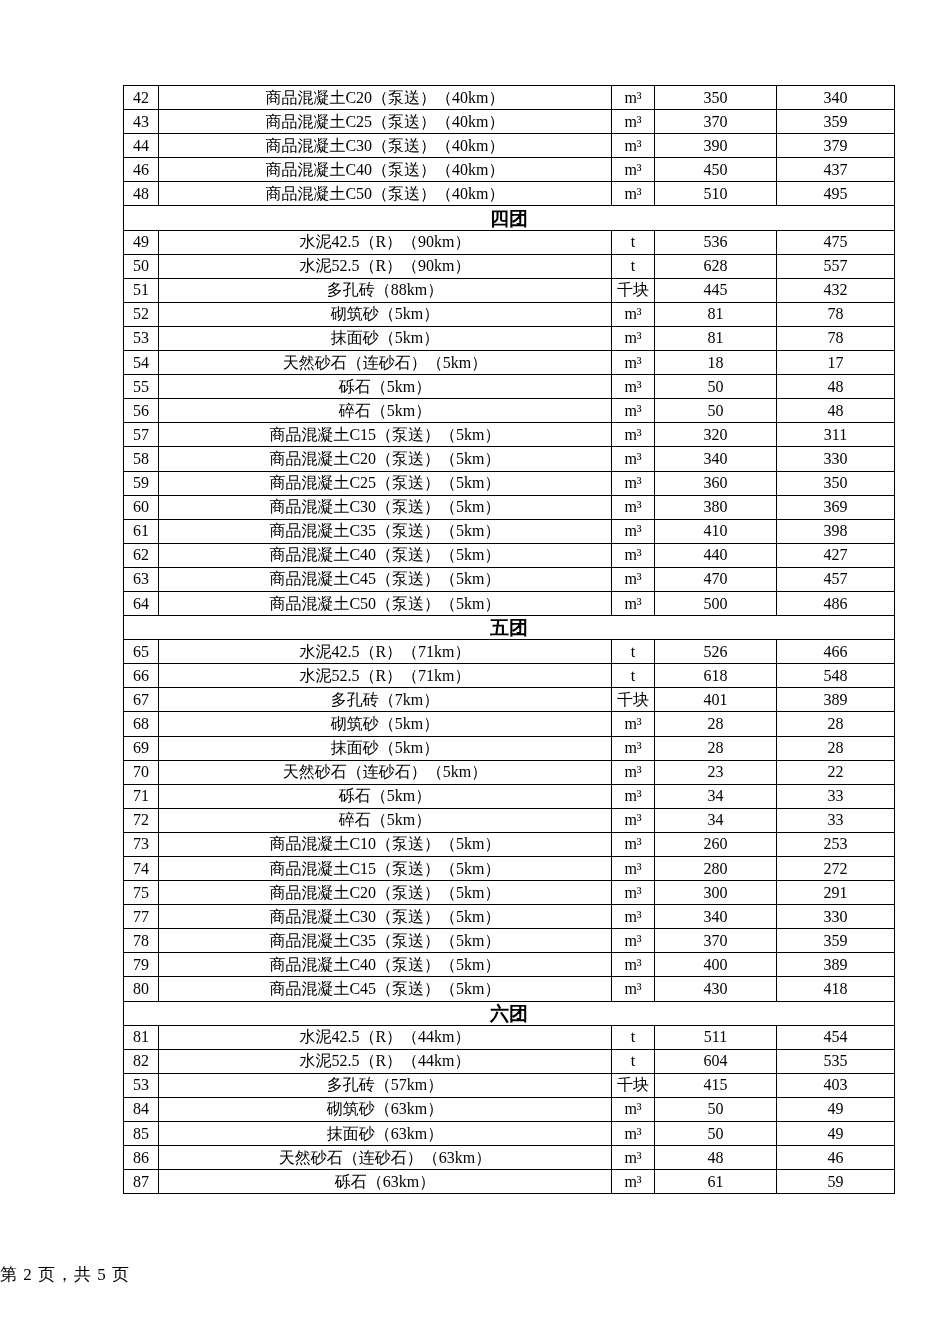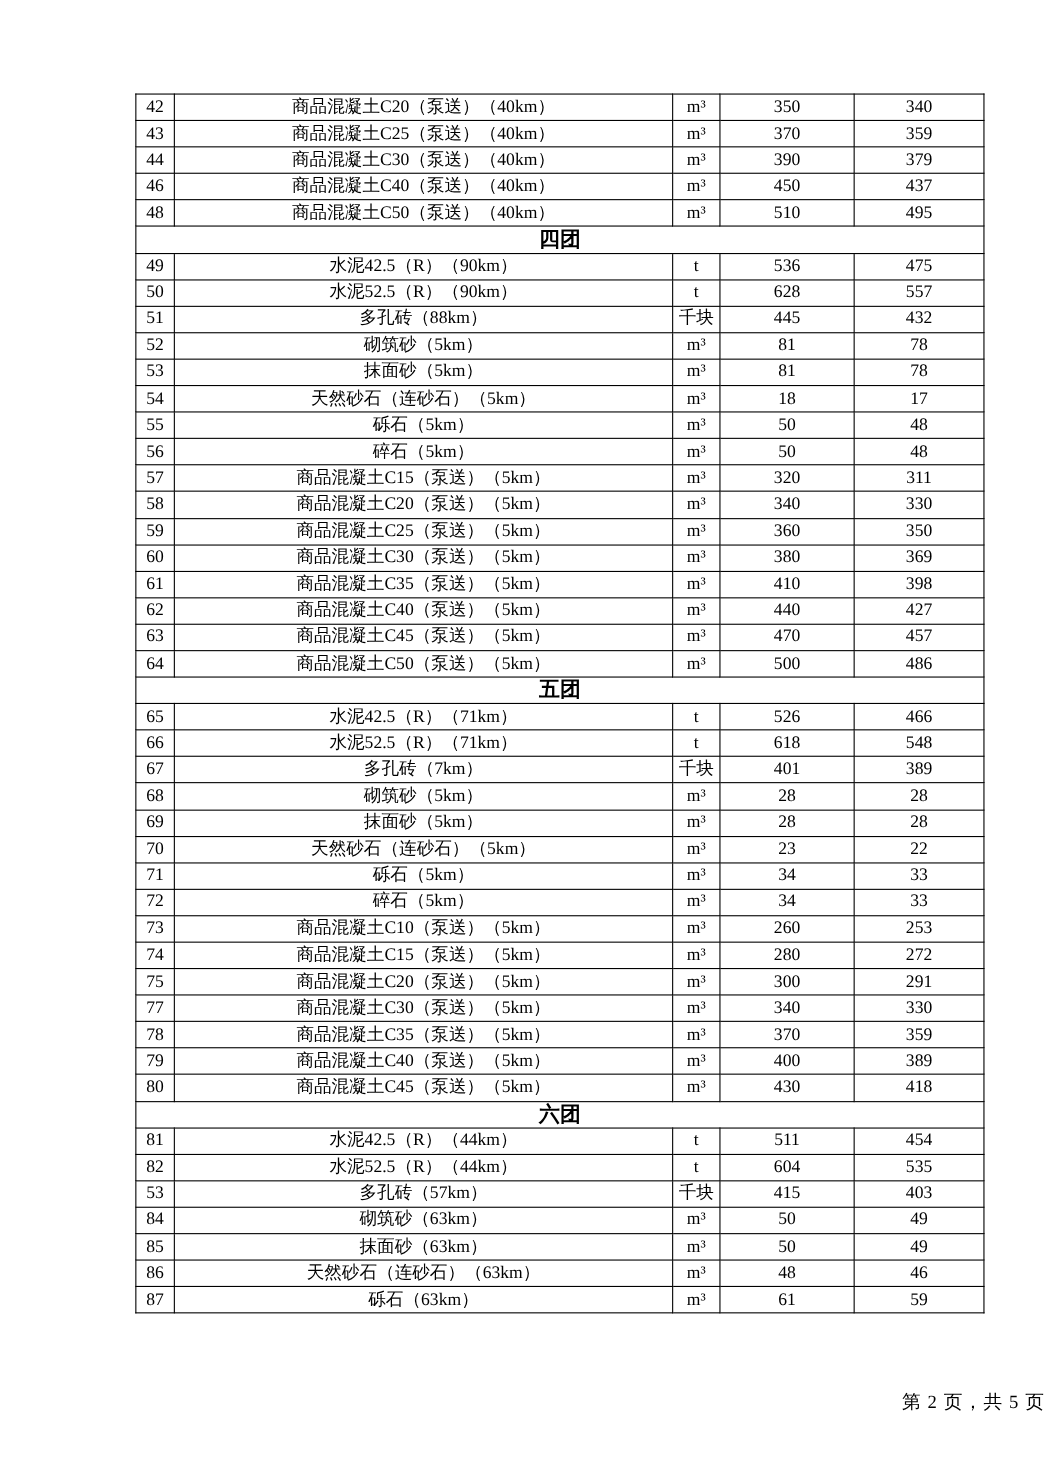--- a/index.html
+++ b/index.html
@@ -40,21 +40,21 @@
   table.price-table td.section-header {
     font-weight: bold;
     font-size: 19px;
     text-align: center;
   }
   .page-footer {
     position: absolute;
     top: 1263px;
     left: 0;
     width: 100%;
-    text-align: right;
+    text-align: left;
     font-size: 17px;
     letter-spacing: 1px;
   }
 </style>
 </head>
 <body>
 
 <div class="table-wrap">
   <table class="price-table">
     <colgroup>

